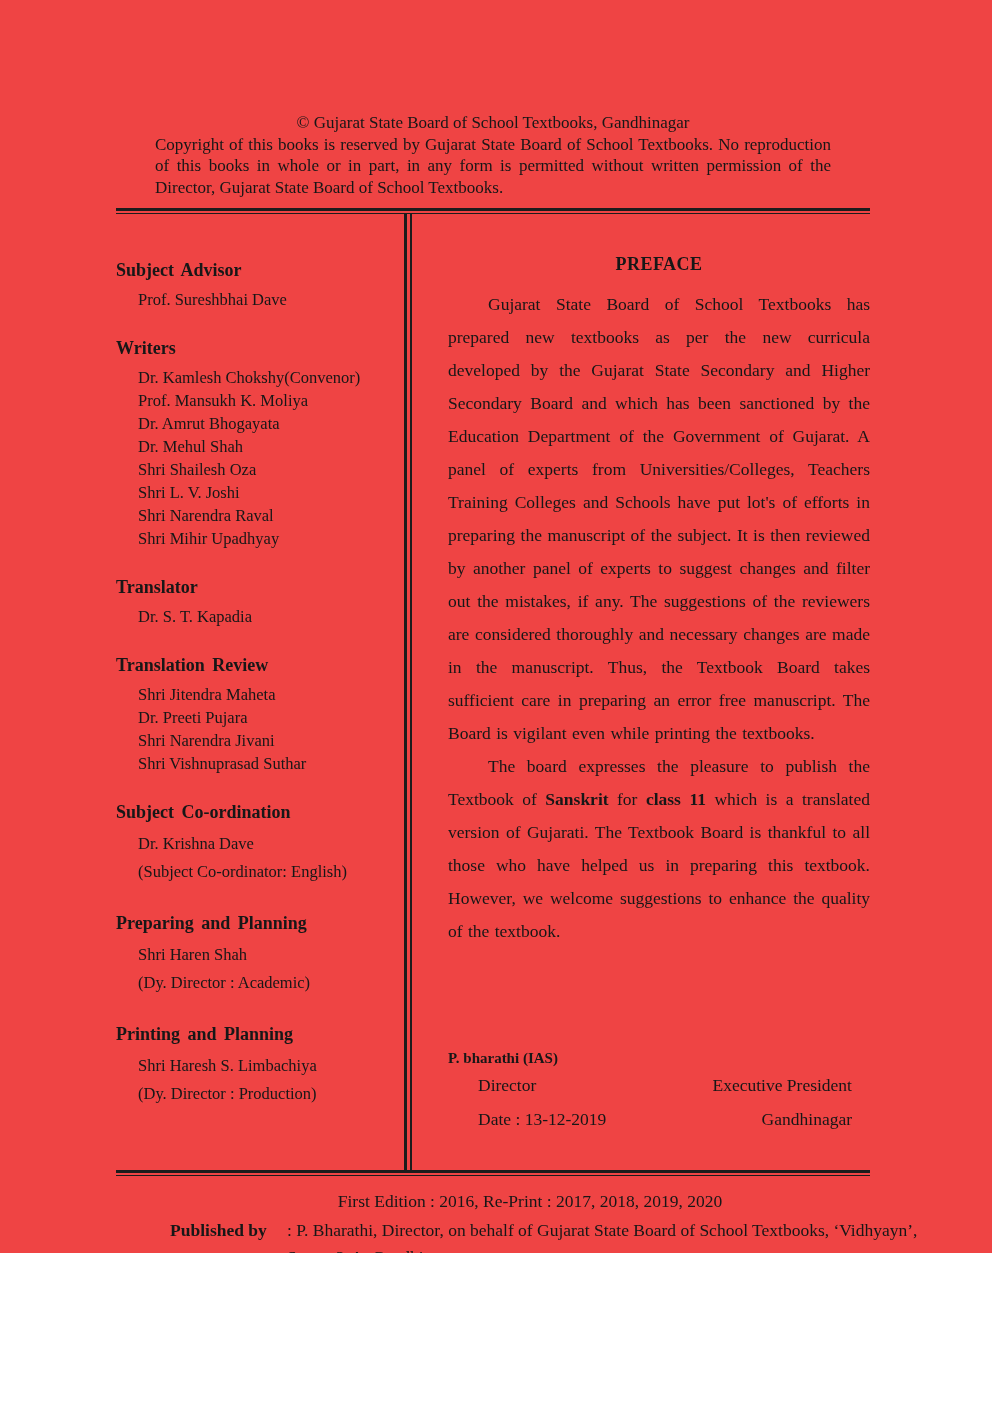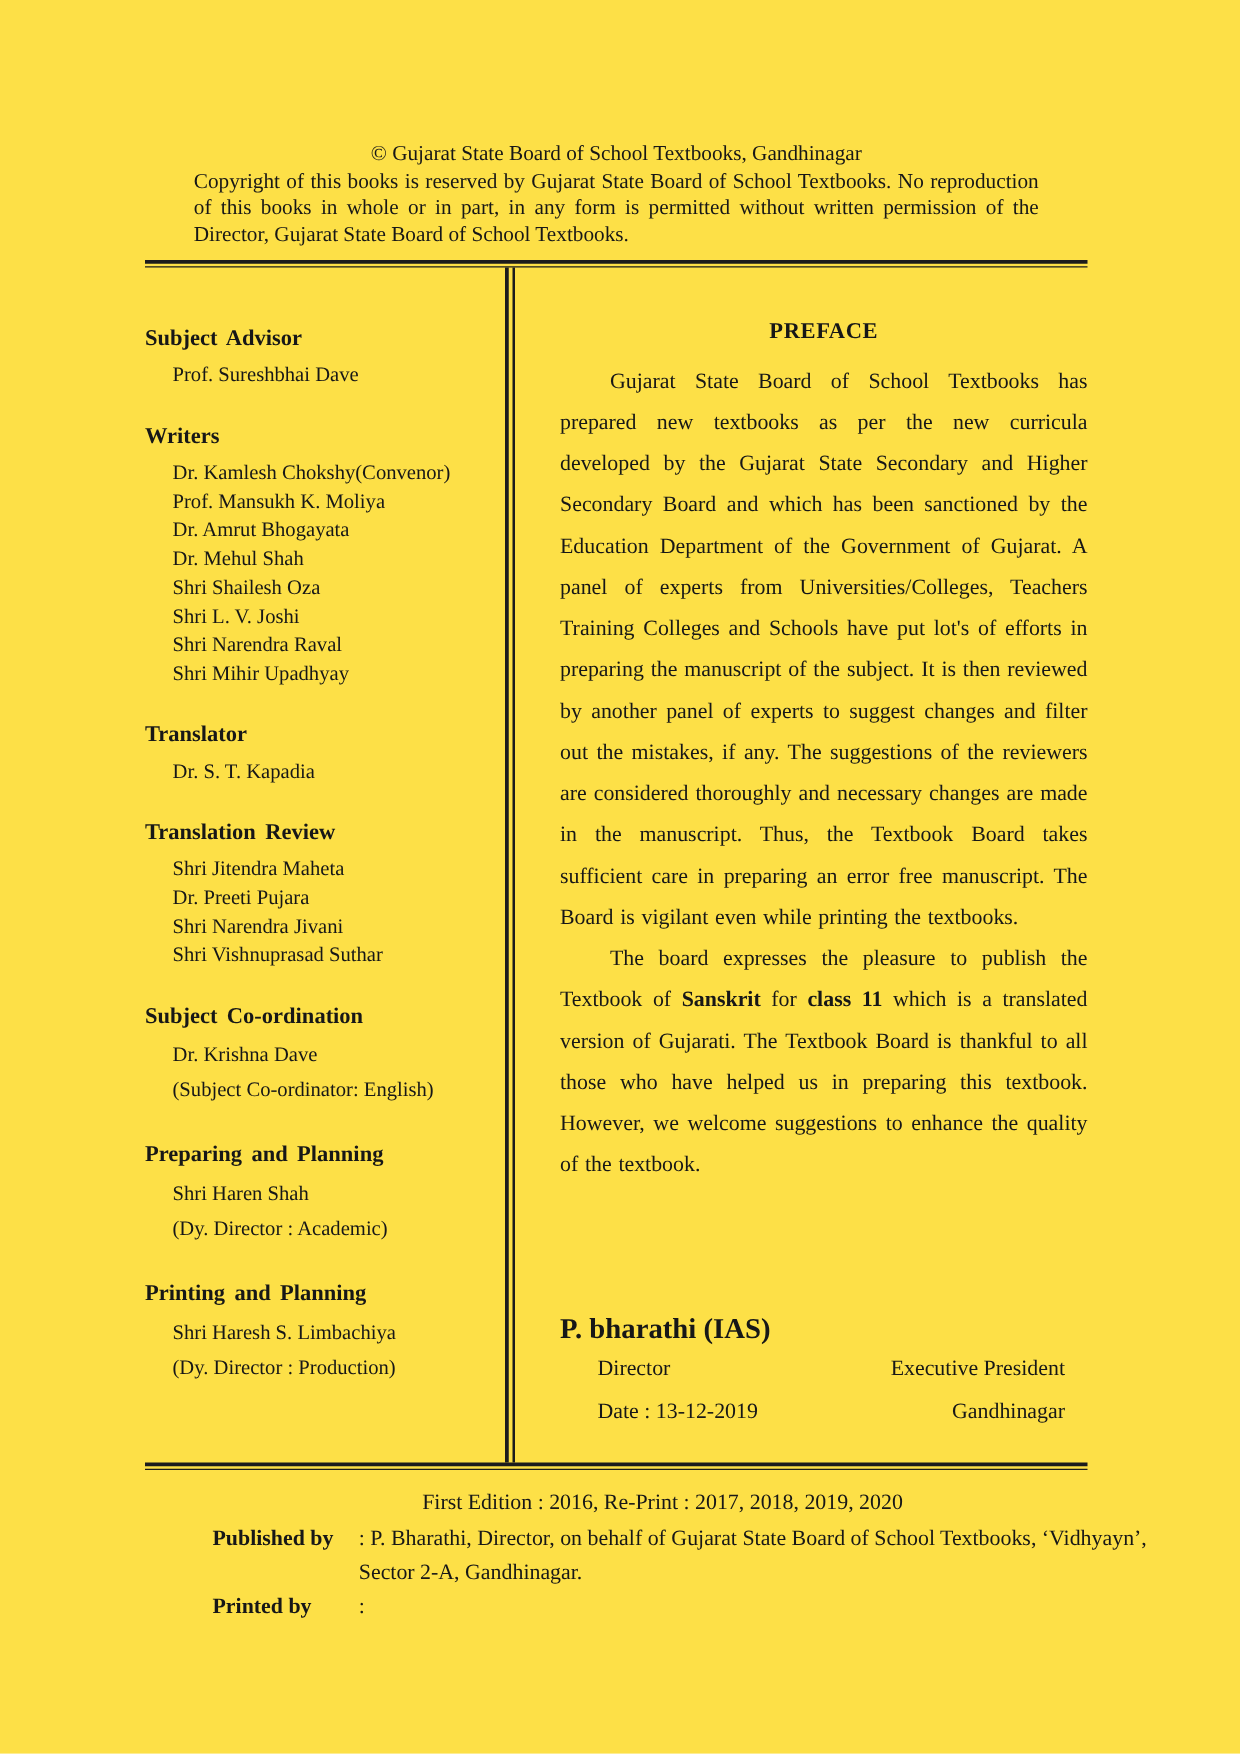--- a/index.html
+++ b/index.html
@@ -1,21 +1,21 @@
 <!DOCTYPE html>
 <html><head>
 <meta charset="utf-8">
 <title>Preface Page</title>
 <style>
   * { margin: 0; padding: 0; box-sizing: border-box; }
   html, body { background: #ffffff; }
   .page {
     width: 992px;
-    height: 1403px;
-    background: #fde047;
+    height: 1253px;
+    background: #ef4444;
     color: #171717;
     font-family: "Liberation Serif", serif;
     overflow: hidden;
     position: relative;
   }
   .inner {
     padding: 112px 122px 0 116px;
   }
 
   
@@ -83,21 +83,21 @@
   }
   .para {
     text-align: justify;
     text-indent: 40px;
     line-height: 33px;
     word-spacing: 1px;
   }
 
   
   .signature { margin-top: 102px; }
-  .sig-name { font-weight: bold; font-size: 23px; }
+  .sig-name { font-weight: bold; font-size: 15px; }
   .sig-row {
     display: flex;
     justify-content: space-between;
     line-height: 32px;
     margin-top: 2px;
   }
   .sig-left { padding-left: 30px; }
   .sig-right { padding-right: 18px; }
 
   

